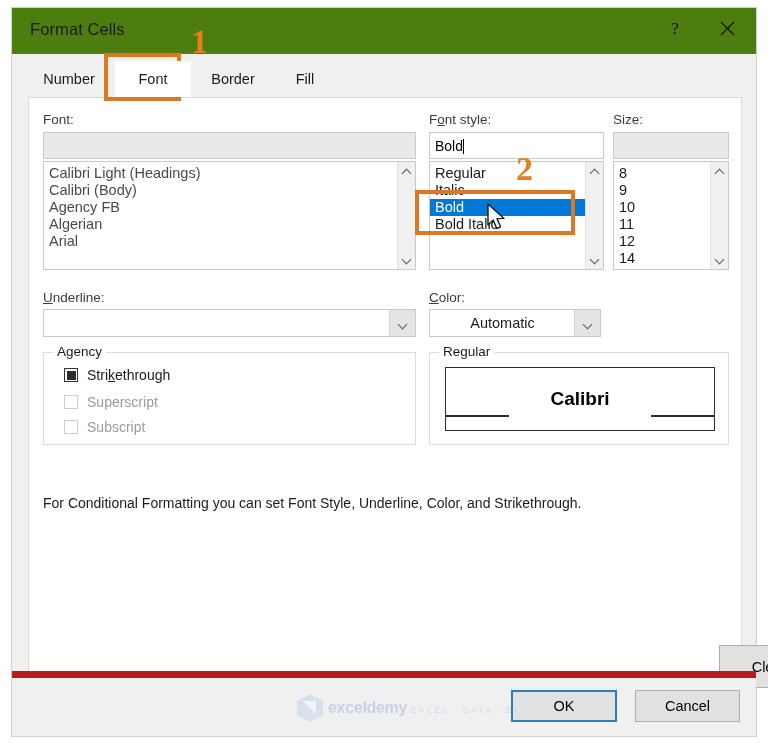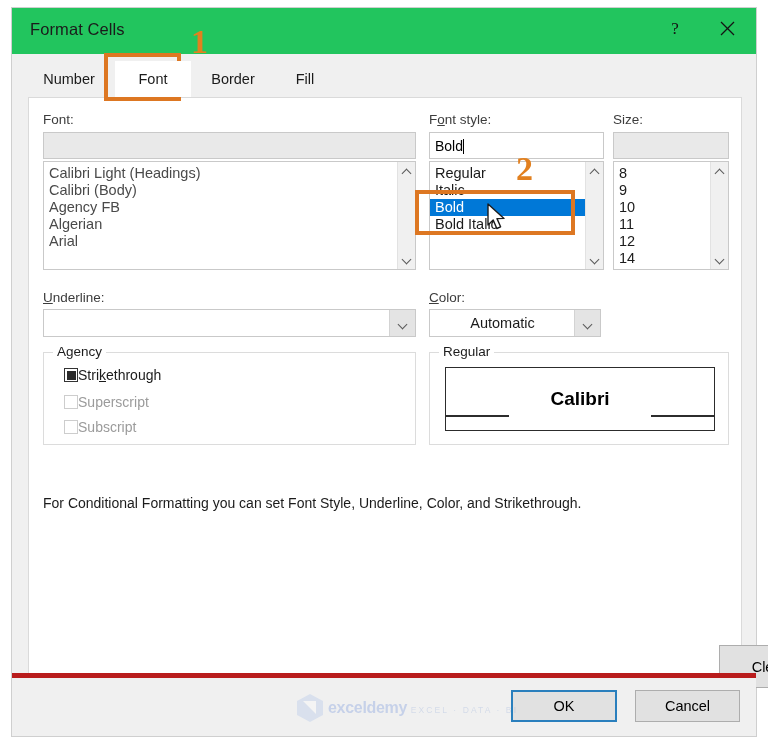--- a/index.html
+++ b/index.html
@@ -28,21 +28,21 @@
     border: 1px solid #cfcfcf;
     box-sizing: border-box;
   }
 
   
   .titlebar {
     position: absolute;
     left: 0; top: 0;
     width: 100%;
     height: 46px;
-    background: #22c55e;
+    background: #4d7c0f;
   }
   .title-text {
     position: absolute;
     left: 18px;
     top: 12px;
     font-size: 16.5px;
     color: #1b1b1b;
     letter-spacing: .1px;
   }
   .tb-btn {
@@ -276,20 +276,21 @@
     content: "";
     position: absolute;
     left: 1.5px; top: 1.5px;
     right: 1.5px; bottom: 1.5px;
     background: #2b2b2b;
   }
   .chk-box.disabled {
     border-color: #cdcdcd;
   }
   .chk-label {
+    margin-left: 9px;
     font-size: 14px;
     color: #1b1b1b;
     white-space: nowrap;
   }
   .chk-label u { text-decoration: underline; }
   .chk-row.disabled .chk-label { color: #9b9b9b; }
 
   
   .preview-inner {
     position: absolute;
@@ -341,21 +342,21 @@
   }
 
   
   .footer {
     position: absolute;
     left: 0;
     bottom: 0;
     width: 100%;
     height: 58px;
     background: #f0f0f0;
-    border-top: 5px solid #b91c1c;
+    border-top: 7px solid #b91c1c;
   }
 
   
   .watermark {
     position: absolute;
     left: 297px;
     top: 694px;
     display: flex;
     align-items: center;
     opacity: .28;

